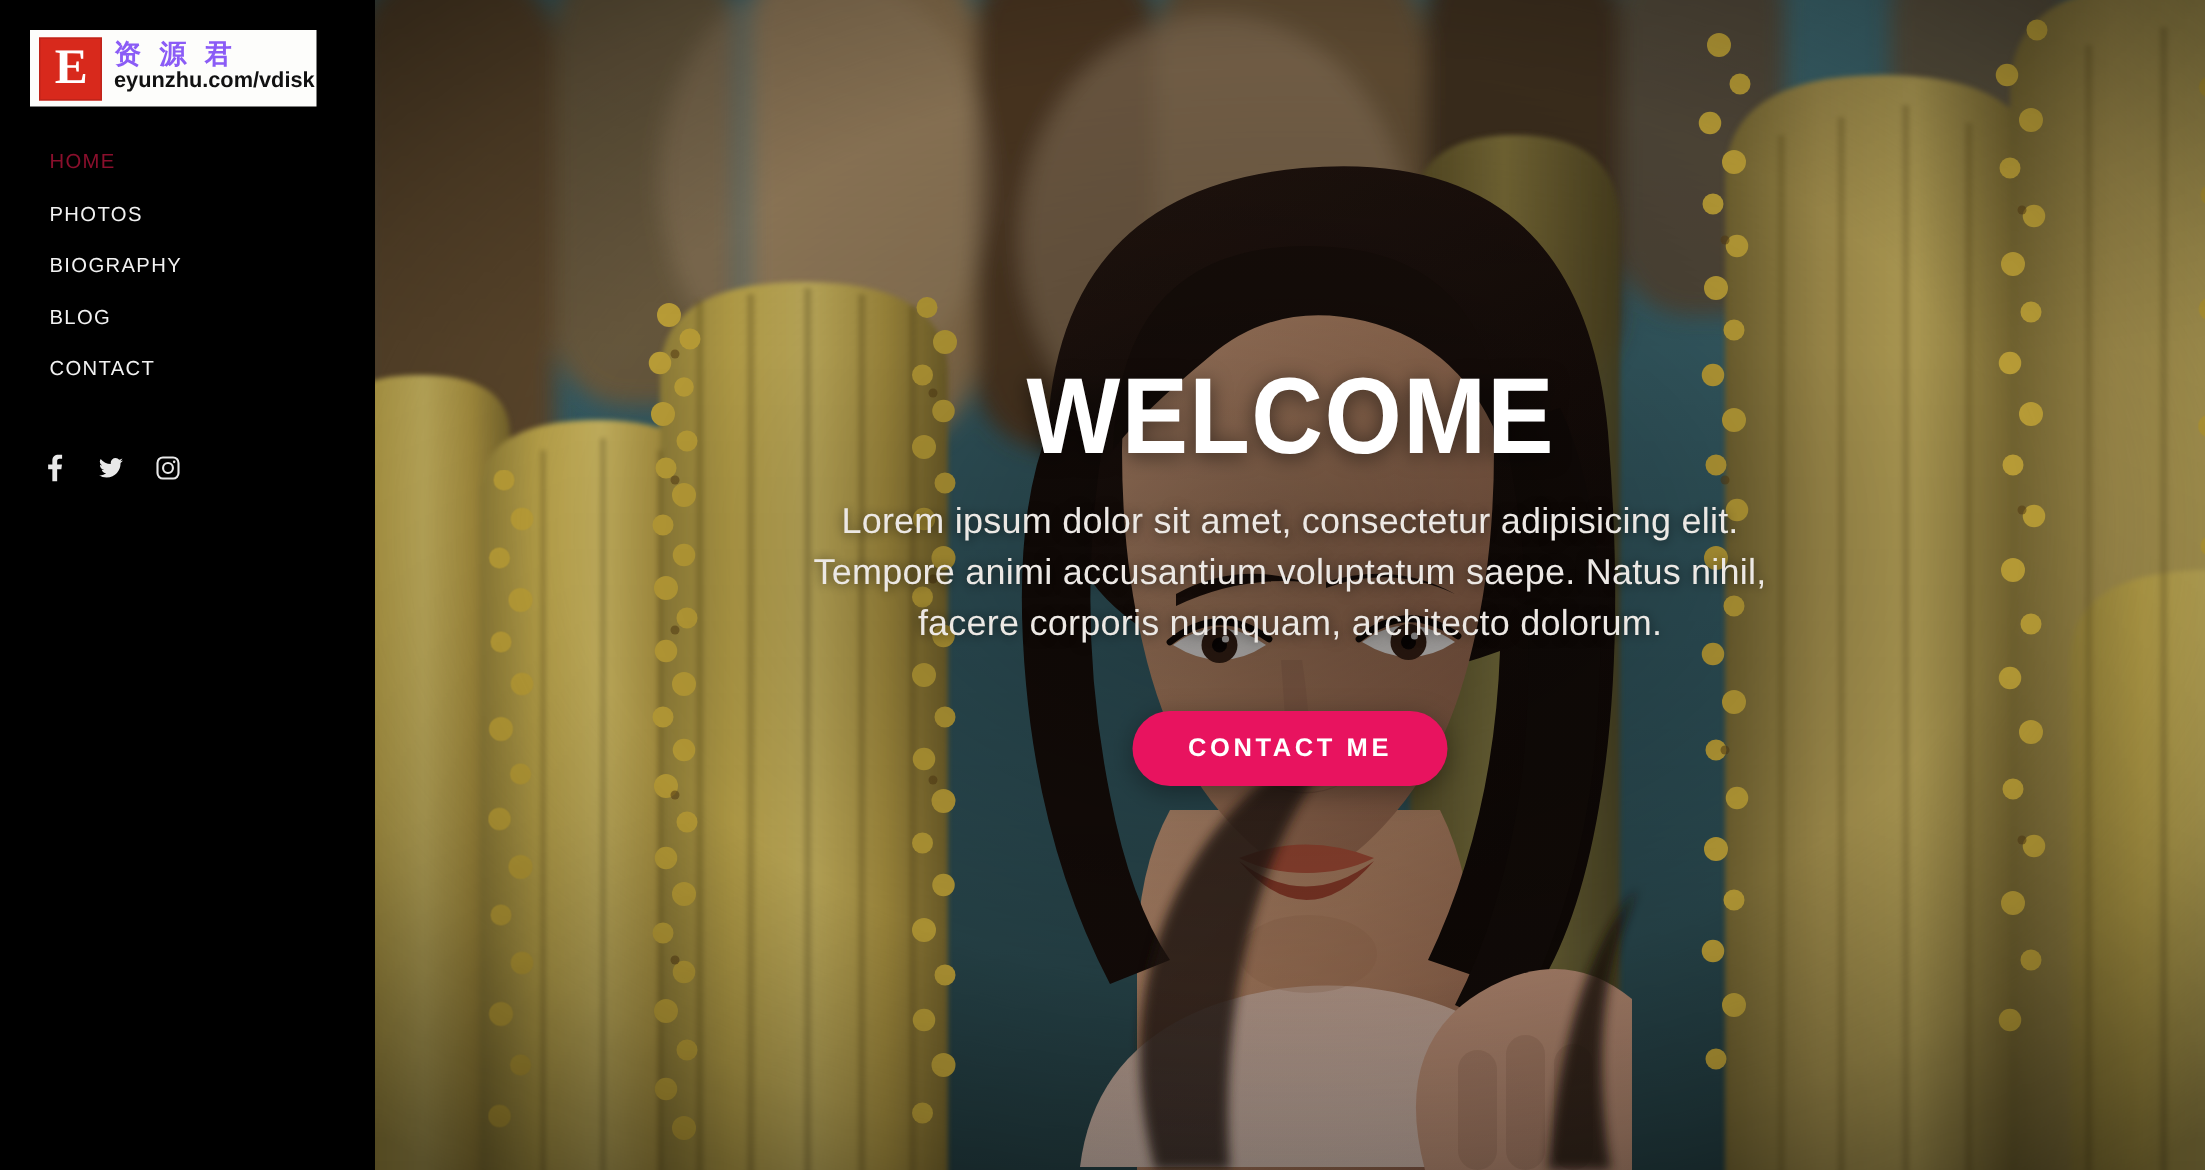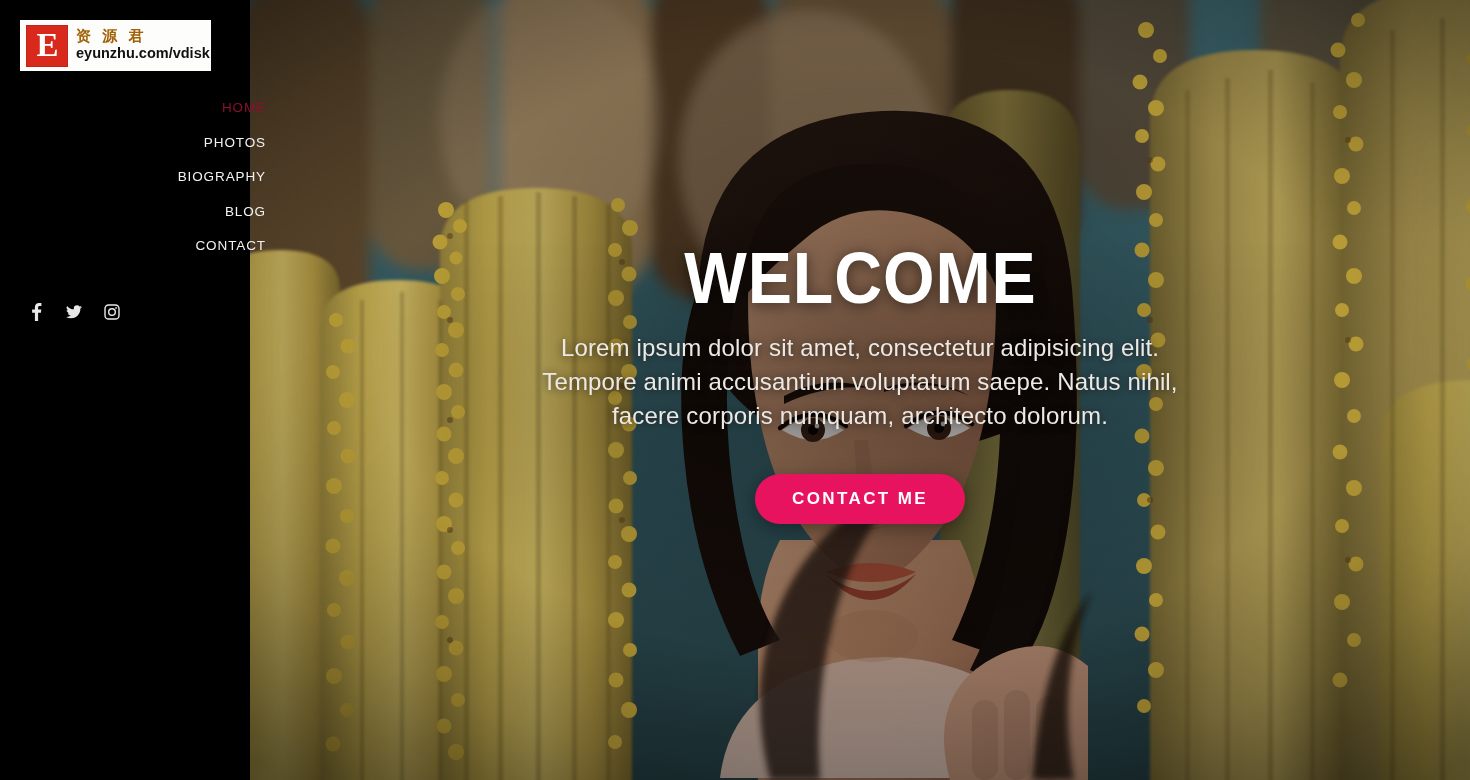--- a/index.html
+++ b/index.html
@@ -39,34 +39,34 @@
     font-family:"Liberation Serif", serif;
     font-weight:bold;
     font-size:33px;
     line-height:1;
     color:#ffffff;
     letter-spacing:-1px;
   }
   .logo-text { margin-left:8px; display:flex; flex-direction:column; justify-content:center; }
   .logo-cn {
     font-family:"DejaVu Sans", sans-serif;
-    font-size:15px; font-weight:bold;
-    color:#a16207; letter-spacing:3px;
+    font-size:18px; font-weight:bold;
+    color:#8b5cf6; letter-spacing:3px;
     line-height:1.05;
     white-space:nowrap;
   }
   .logo-url {
     font-family:"Liberation Sans", sans-serif;
     font-size:14.5px; font-weight:bold;
     color:#111; line-height:1.1;
     margin-top:1px;
     white-space:nowrap;
   }
 
-  .nav { position:absolute; left:16px; top:97px; width:250px;text-align:right; }
+  .nav { position:absolute; left:3px; top:97px; width:250px; }
   .nav-item {
     display:block;
     padding:0 0 0 30px;
     height:34.5px;
     line-height:22px;
     font-size:13.5px;
     letter-spacing:0.9px;
     color:#f2f2f2;
     text-decoration:none;
     font-weight:400;

